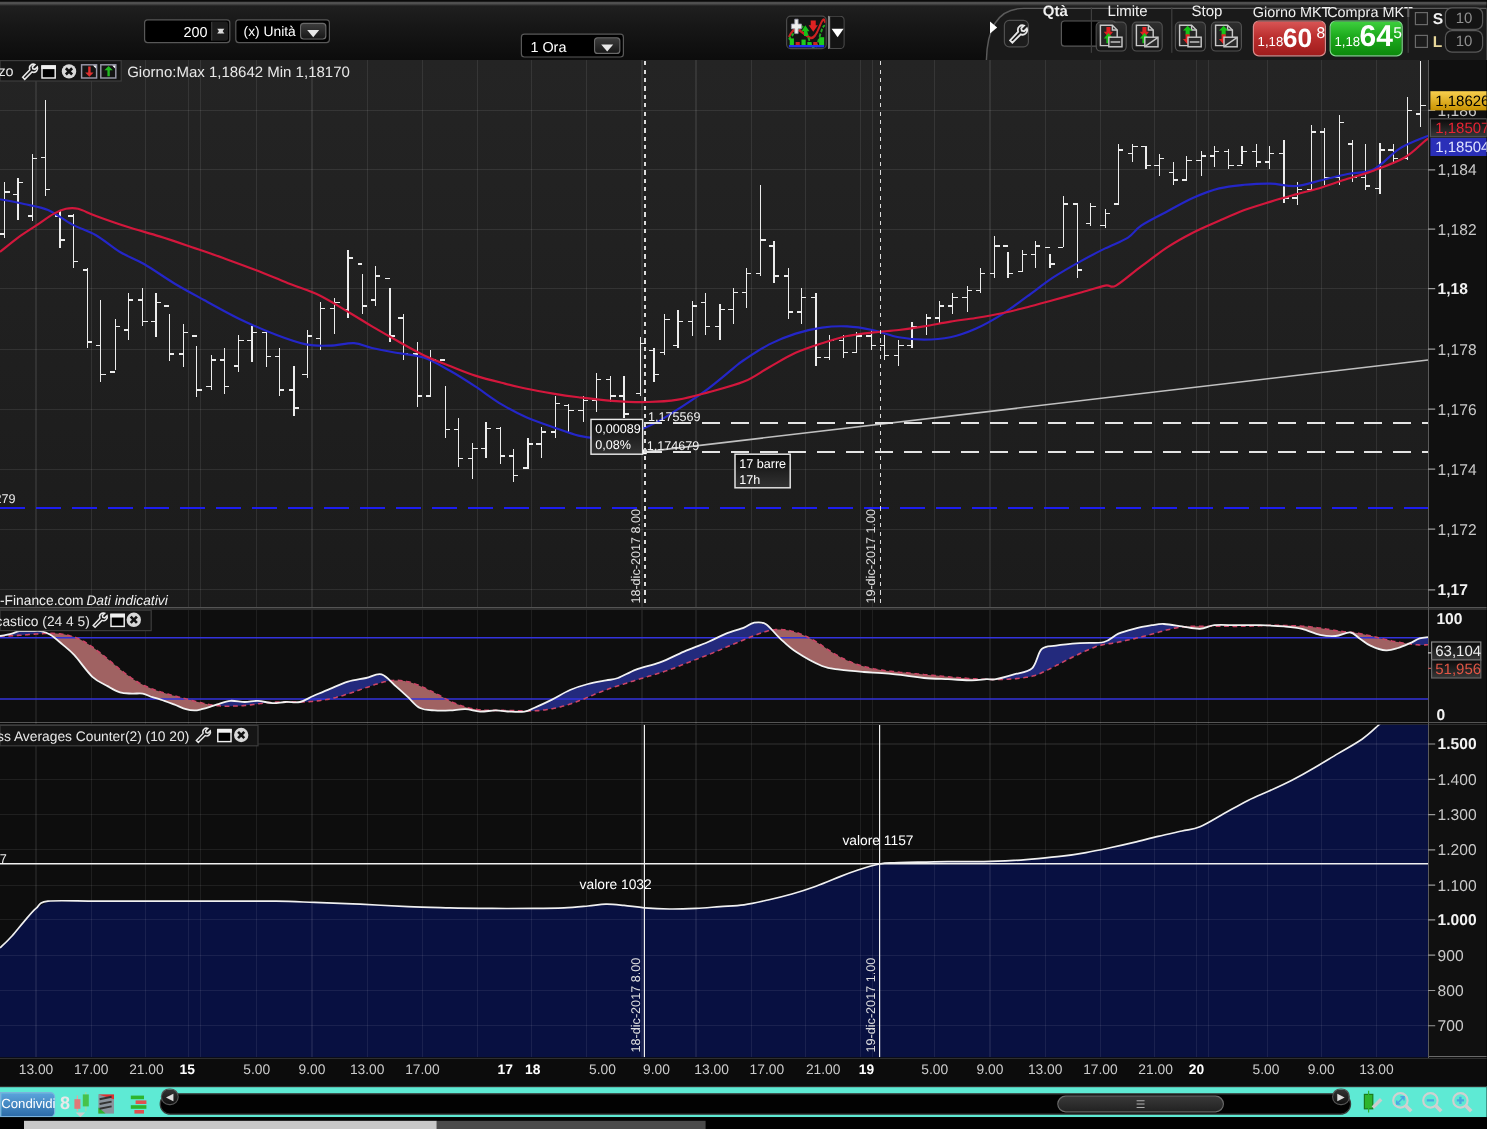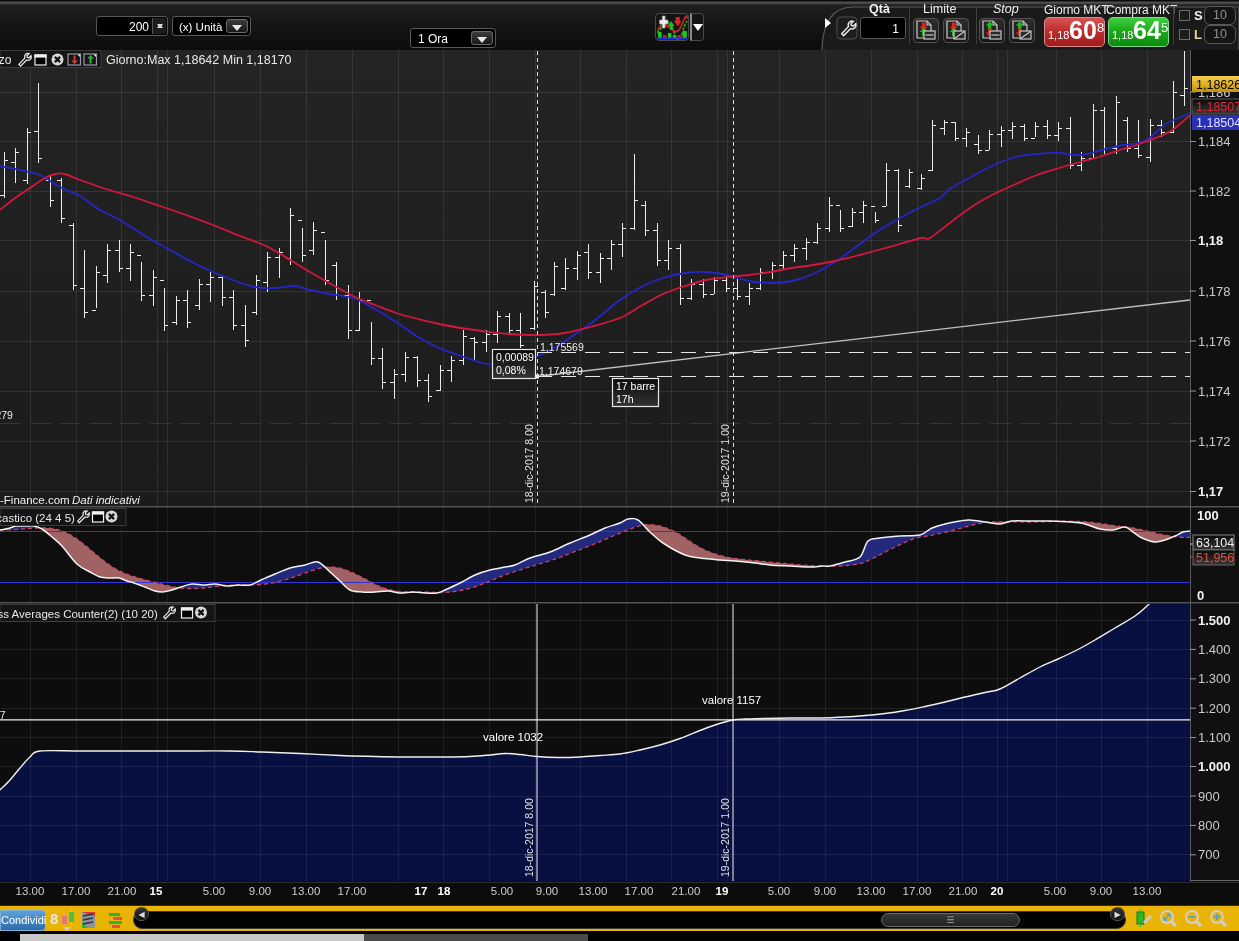--- a/index.html
+++ b/index.html
@@ -2,21 +2,21 @@
 <html><head>
 <meta charset="utf-8">
 <style>
 * { margin:0; padding:0; box-sizing:border-box; }
 html,body { width:1239px; height:941px; background:#000; overflow:hidden;
   font-family:"Liberation Sans", sans-serif; }
 #root { position:relative; width:1239px; height:941px; background:#000; }
 #toolbar { position:absolute; left:0; top:0; width:1239px; height:50px;
   background:linear-gradient(#0a0a0a 0px, #0a0a0a 1px, #4f4f4f 2px, #505050 3px, #1f1f1f 5px, #161616 24px, #0c0c0c 50px); }
 .inputbox { position:absolute; background:#000; border:1px solid #585858; border-radius:3px;
-  color:#fff; font-size:12px; }
+  color:#fff; font-size:12px;margin-left:24px; }
 .ddbtn { position:absolute; right:2px; top:2px; bottom:2px; width:22px;
   background:linear-gradient(#3c3c3c,#181818); border:1px solid #6a6a6a; border-radius:3px; }
 .ddbtn:after { content:""; position:absolute; left:5px; top:5px; border:5px solid transparent;
   border-top:6px solid #e8e8e8; }
 .spin { position:absolute; right:1px; top:1px; bottom:1px; width:14px;
   background:#1c1c1c; border-left:1px solid #555; border-radius:0 2px 2px 0; }
 .spin:before { content:""; position:absolute; left:3.5px; top:3px; border:3.5px solid transparent;
   border-bottom:4.5px solid #ddd; }
 .spin:after { content:""; position:absolute; left:3.5px; bottom:3px; border:3.5px solid transparent;
   border-top:4.5px solid #ddd; }
@@ -26,21 +26,21 @@
 .vsep { position:absolute; top:6px; height:38px; width:1px; background:#3f3f3f; }
 #vendi { position:absolute; left:1044px; top:17px; width:61px; height:30px; border-radius:5px;
   background:linear-gradient(#d85555 0%, #bc2f2f 45%, #a01c1c 100%); border:1px solid #d98b8b;
   color:#fff; text-align:center; }
 #compra { position:absolute; left:1108px; top:17px; width:61px; height:30px; border-radius:5px;
   background:linear-gradient(#3ecf3e 0%, #1daa1d 45%, #0c8a0c 100%); border:1px solid #7fd98b;
   color:#fff; text-align:center; }
 .chk { position:absolute; width:11px; height:11px; background:#1c1c1c; border:1px solid #6a6a6a; }
 .slbox { position:absolute; width:32px; height:19px; background:#141414; border:1px solid #585858;
   border-radius:6px; color:#8f8f8f; font-size:12.5px; text-align:center; line-height:17px; }
-#btoolbar { position:absolute; left:0; top:905px; width:1239px; height:26px; background:#eab308;
+#btoolbar { position:absolute; left:0; top:905px; width:1239px; height:26px; background:#5eead4;
   border-top:1px solid #2e2e2e; }
 #condividi { position:absolute; left:0px; top:4px; width:46px; height:21px;
   background:linear-gradient(#5ba3dc,#2d6ca8); border-radius:0 4px 4px 0; border:1px solid #7ab2dd;
   color:#fff; font-size:11px; text-align:center; line-height:19px; }
 #scrolltrack { position:absolute; left:133px; top:5px; width:993px; height:18px; background:#020202;
   border:1px solid #3a3a3a; border-radius:9px; }
 #scrollhandle { position:absolute; left:747px; top:1px; width:139px; height:14px;
   background:linear-gradient(#383838,#222); border:1px solid #6a6a6a; border-radius:7px;
   color:#aaa; font-size:9px; text-align:center; line-height:13px; }
 .sbtn { position:absolute; top:1px; width:15px; height:14px; background:linear-gradient(#333,#111);
@@ -721,21 +721,21 @@
 
   <div class="lbl" style="left:869px;top:2px;font-weight:bold;">Qtà</div>
   <div class="inputbox" style="left:860px;top:17px;width:46px;height:22px;">
     <span style="position:absolute;right:6px;top:4px;">1</span>
   </div>
   <div class="vsep" style="left:909px;"></div>
   <div class="lbl" style="left:923px;top:2px;">Limite</div>
   <div class="obtn" style="left:913px;"></div>
   <div class="obtn" style="left:943px;"></div>
   <div class="vsep" style="left:976px;"></div>
-  <div class="lbl" style="left:993px;top:2px;font-style:italic;">Stop</div>
+  <div class="lbl" style="left:993px;top:2px;">Stop</div>
   <div class="obtn" style="left:979px;"></div>
   <div class="obtn" style="left:1009px;"></div>
   <svg width="130" height="50" style="position:absolute;left:910px;top:0">
 
     <g transform="translate(7,21)">
       <path d="M0,0 L10,0 L14,4 L14,17 L0,17 Z" fill="#252525" stroke="#c8c8c8" stroke-width="1.2"></path>
       <path d="M10,0 L10,4 L14,4" fill="none" stroke="#c8c8c8" stroke-width="1.2"></path>
       <path d="M5,1.5 L8.4,1.5 L8.4,5.5 L10.6,5.5 L6.7,10 L2.8,5.5 L5,5.5 Z" fill="#e02222"></path>
       <path d="M5,15 L8.4,15 L8.4,11 L10.6,11 L6.7,6.5 L2.8,11 L5,11 Z" fill="#18c218"></path>
       <rect x="7" y="10" width="11" height="8" fill="#2a2a2a" stroke="#c8c8c8" stroke-width="1.2"></rect>
@@ -765,21 +765,21 @@
       <path d="M5,7.5 L8.4,7.5 L8.4,11.5 L10.6,11.5 L6.7,16 L2.8,11.5 L5,11.5 Z" fill="#e02222"></path>
       <rect x="7" y="10" width="11" height="8" fill="#2a2a2a" stroke="#c8c8c8" stroke-width="1.2"></rect>
       <line x1="7.5" y1="17.5" x2="17.5" y2="10.5" stroke="#c8c8c8" stroke-width="1.2"></line>
     </g>
   </svg>
 
   <div class="lbl" style="left:1044px;top:3px;width:61px;text-align:center;font-size:12px;white-space:nowrap;">Giorno MKT</div>
   <div class="lbl" style="left:1106px;top:3px;width:66px;text-align:center;font-size:12px;white-space:nowrap;">Compra MKT</div>
   <div id="vendi">
         <span style="position:absolute;left:3px;bottom:5px;font-size:11px;">1,18</span>
-        <span style="position:absolute;left:24px;bottom:1px;font-size:25px;font-weight:bold;">60</span>
+        <span style="position:absolute;left:24px;bottom:1px;font-size:22px;font-weight:bold;">60</span>
         <span style="position:absolute;left:52px;top:2px;font-size:13px;">8</span>
       </div>
   <div id="compra">
         <span style="position:absolute;left:3px;bottom:5px;font-size:11px;">1,18</span>
         <span style="position:absolute;left:24px;bottom:1px;font-size:25px;font-weight:bold;">64</span>
         <span style="position:absolute;left:52px;top:2px;font-size:13px;">5</span>
       </div>
   <div class="vsep" style="left:1173px;"></div>
   <div class="chk" style="left:1179px;top:10px;"></div>
   <div class="lbl" style="left:1194px;top:8px;font-size:13px;font-weight:bold;">S</div>

